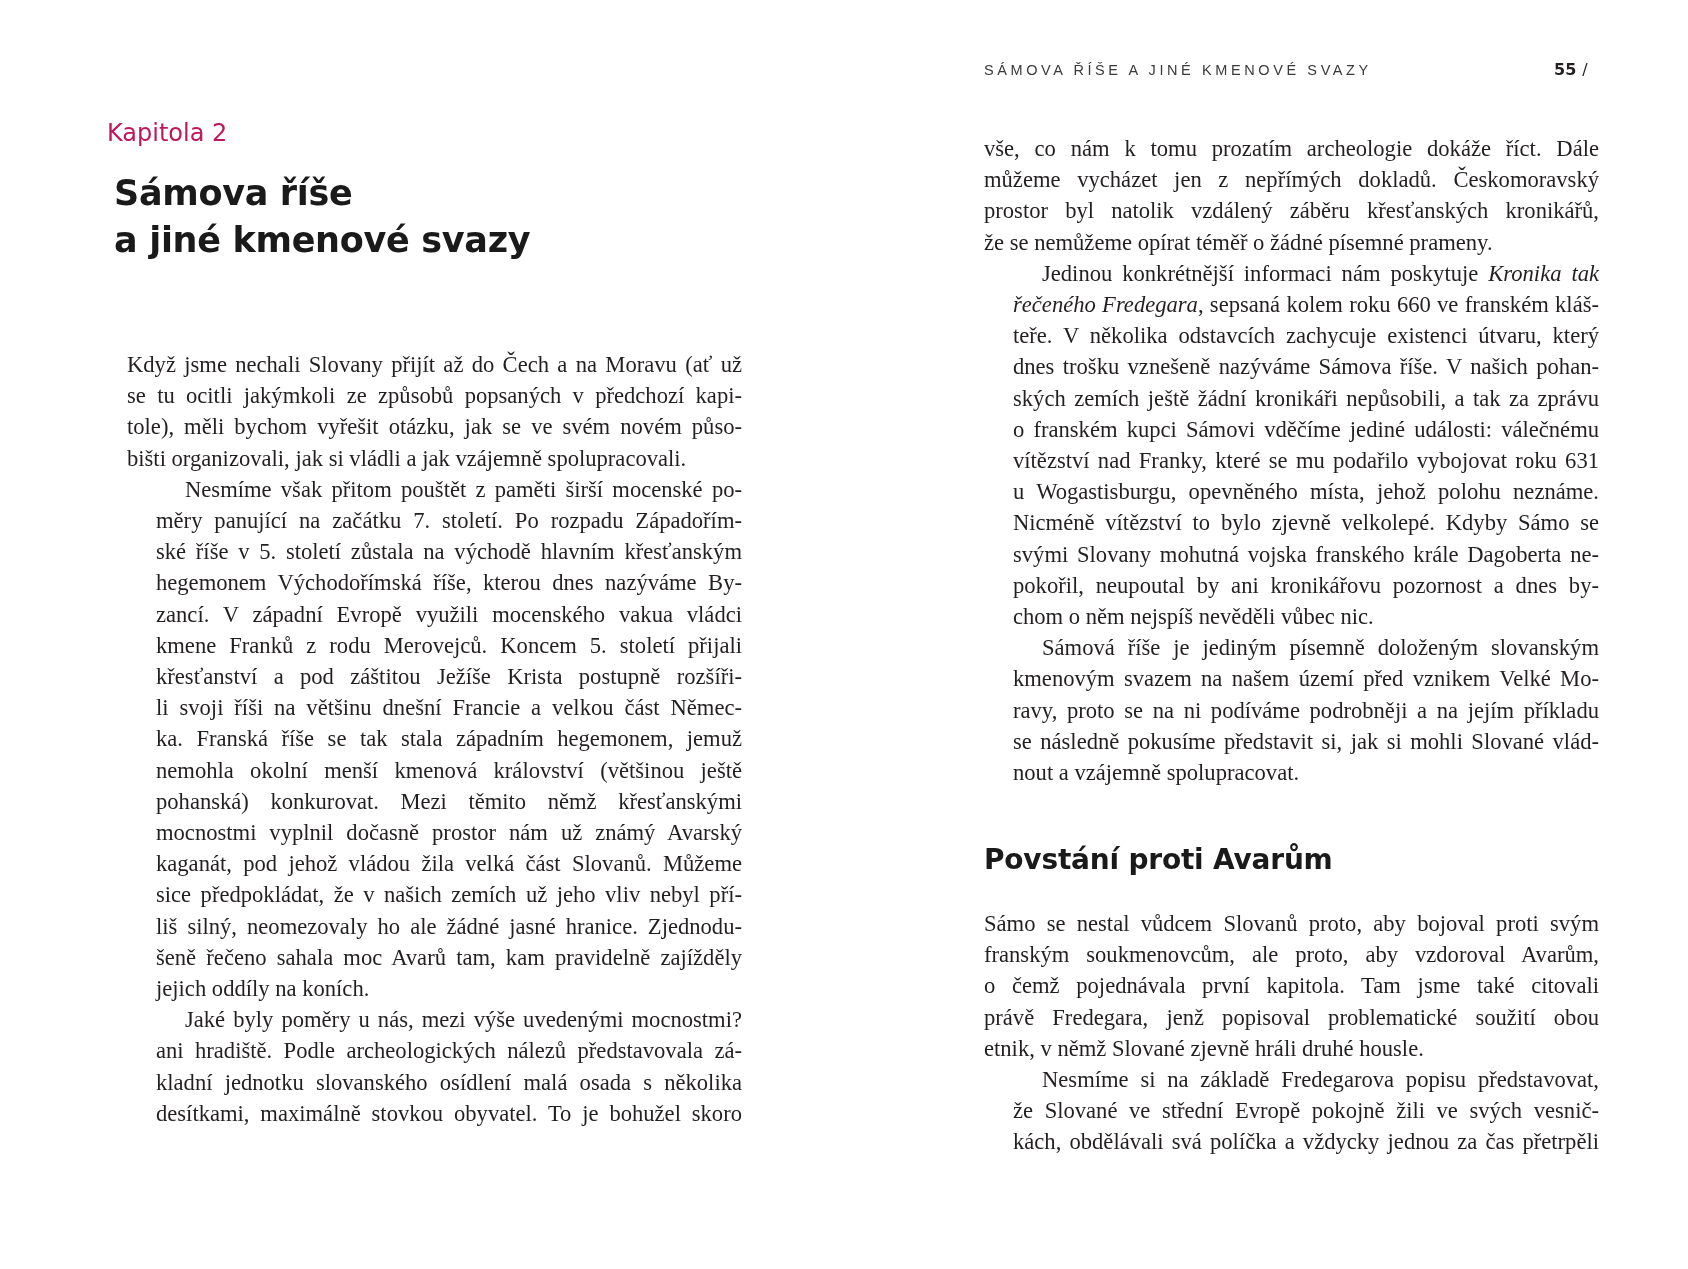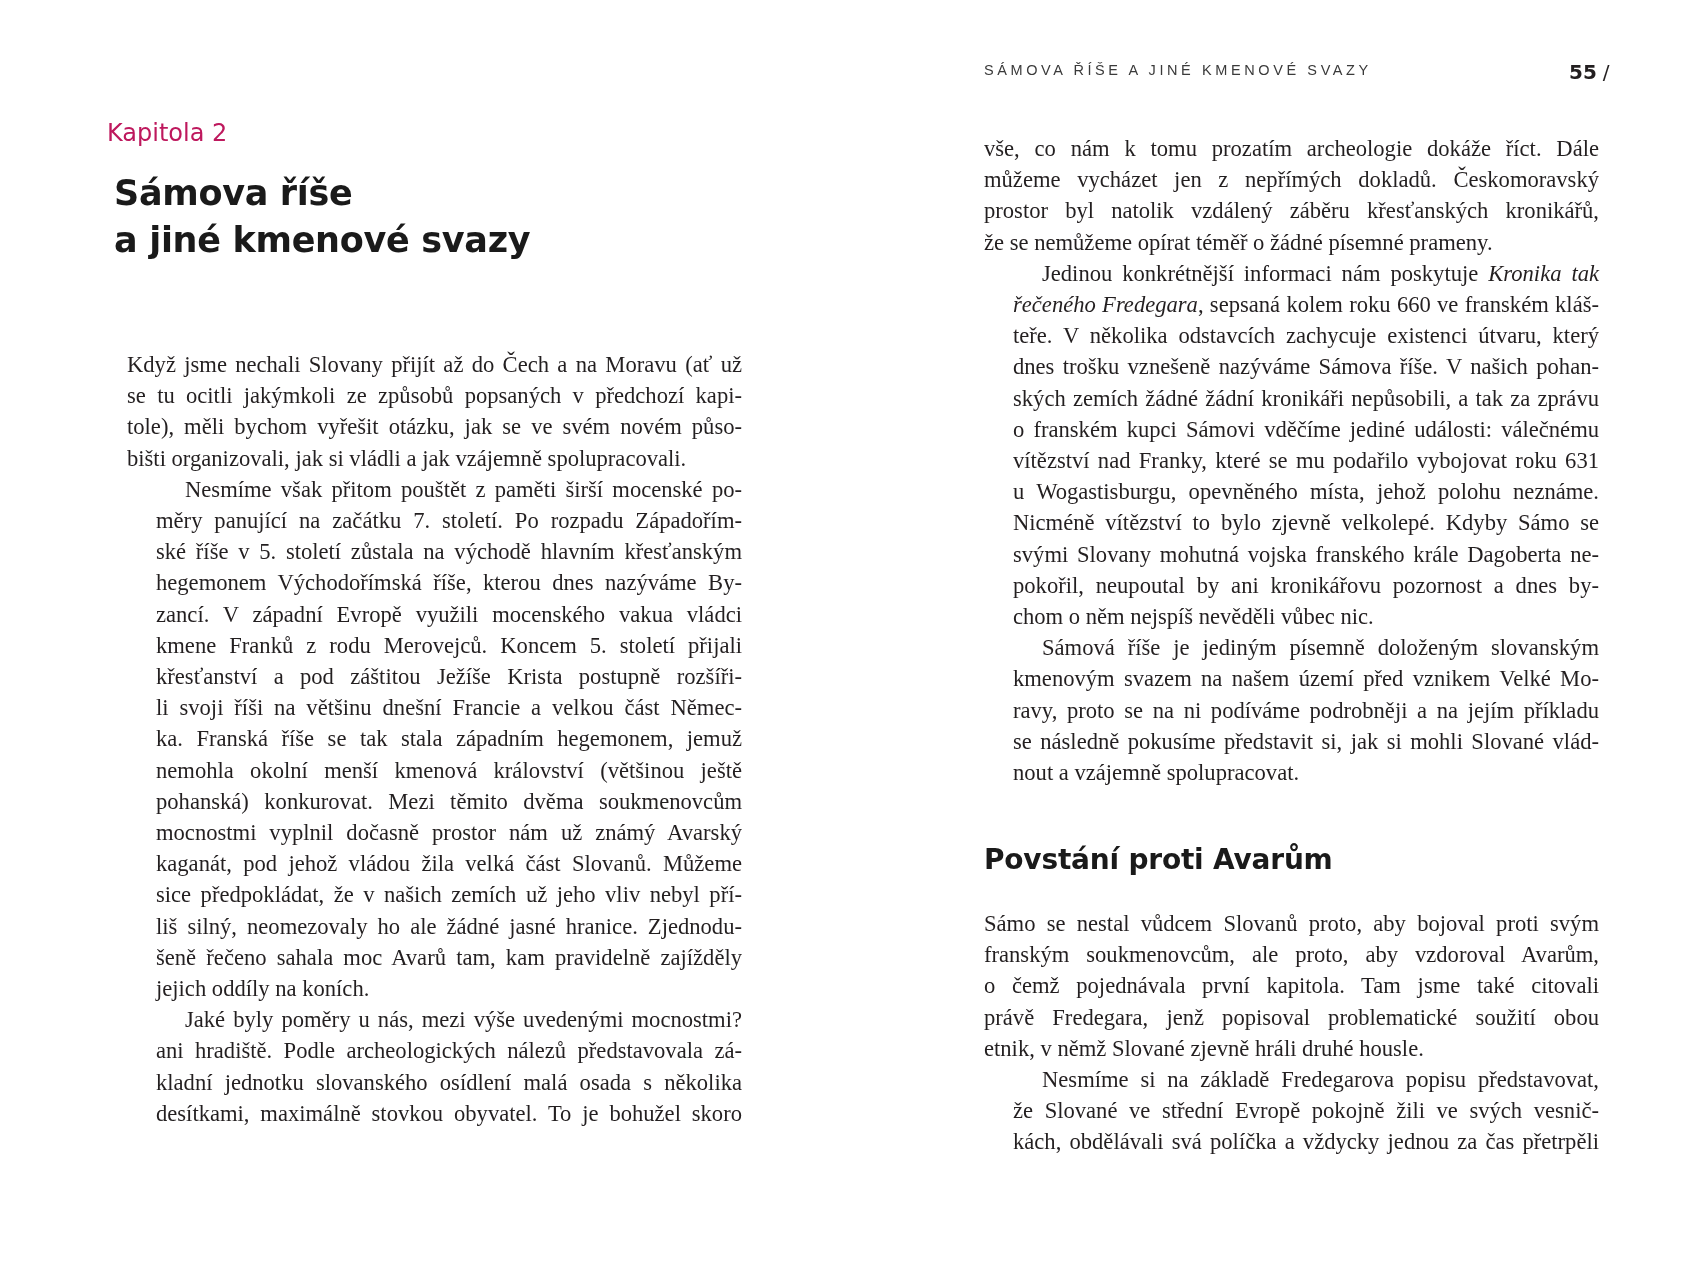--- a/index.html
+++ b/index.html
@@ -8,23 +8,22 @@
   .page-left { left: 0; width: 844px; }
   .page-right { left: 844px; width: 844px; }
 
   .running-head {
     position: absolute; top: 62px; left: 140px;
     font-family: "Liberation Sans", sans-serif; font-size: 14.5px;
     letter-spacing: 3.6px; color: #3a3a3a; white-space: nowrap;
   }
   .page-number {
     position: absolute; top: 60px; left: 710px;
-    font-family: "DejaVu Sans", sans-serif; font-size: 20px; font-weight: bold; color: #231f20;
+    font-family: "DejaVu Sans", sans-serif; font-size: 16px; font-weight: bold; color: #231f20;
     white-space: nowrap;
-    margin-left: 15px;
   }
   .page-number .slash { font-weight: normal; margin-left: 6px; }
 
   .chapter-label {
     position: absolute; top: 119px; left: 107px;
     font-family: "DejaVu Sans", sans-serif; font-size: 24px; font-weight: normal; color: #be185d;
   }
   .chapter-title {
     position: absolute; top: 162px; left: 106px; margin: 8px;
     font-family: "DejaVu Sans", sans-serif; font-size: 35px; font-weight: bold; line-height: 47px;
@@ -73,21 +72,21 @@
       <span class="line" style="padding-left:29px">Nesmíme však přitom pouštět z paměti širší mocenské po-</span>
       <span class="line">měry panující na začátku 7. století. Po rozpadu Západořím-</span>
       <span class="line">ské říše v 5. století zůstala na východě hlavním křesťanským</span>
       <span class="line">hegemonem Východořímská říše, kterou dnes nazýváme By-</span>
       <span class="line">zancí. V západní Evropě využili mocenského vakua vládci</span>
       <span class="line">kmene Franků z rodu Merovejců. Koncem 5. století přijali</span>
       <span class="line">křesťanství a pod záštitou Ježíše Krista postupně rozšíři-</span>
       <span class="line">li svoji říši na většinu dnešní Francie a velkou část Němec-</span>
       <span class="line">ka. Franská říše se tak stala západním hegemonem, jemuž</span>
       <span class="line">nemohla okolní menší kmenová království (většinou ještě</span>
-      <span class="line">pohanská) konkurovat. Mezi těmito dvěma soukmenovcům</span>
+      <span class="line">pohanská) konkurovat. Mezi těmito němž křesťanskými</span>
       <span class="line">mocnostmi vyplnil dočasně prostor nám už známý Avarský</span>
       <span class="line">kaganát, pod jehož vládou žila velká část Slovanů. Můžeme</span>
       <span class="line">sice předpokládat, že v našich zemích už jeho vliv nebyl pří-</span>
       <span class="line">liš silný, neomezovaly ho ale žádné jasné hranice. Zjednodu-</span>
       <span class="line">šeně řečeno sahala moc Avarů tam, kam pravidelně zajížděly</span>
       <span class="line last">jejich oddíly na koních.</span>
     </p>
     <p>
       <span class="line" style="padding-left:29px">Jaké byly poměry u nás, mezi výše uvedenými mocnostmi?</span>
       <span class="line">ani hradiště. Podle archeologických nálezů představovala zá-</span>
@@ -108,21 +107,21 @@
       <span class="line">vše, co nám k tomu prozatím archeologie dokáže říct. Dále</span>
       <span class="line">můžeme vycházet jen z nepřímých dokladů. Českomoravský</span>
       <span class="line">prostor byl natolik vzdálený záběru křesťanských kronikářů,</span>
       <span class="line last">že se nemůžeme opírat téměř o žádné písemné prameny.</span>
     </p>
     <p>
       <span class="line" style="padding-left:29px"><span>Jedinou konkrétnější informaci nám poskytuje </span><em>Kronika tak</em></span>
       <span class="line"><em>řečeného Fredegara</em><span>, sepsaná kolem roku 660 ve franském kláš-</span></span>
       <span class="line">teře. V několika odstavcích zachycuje existenci útvaru, který</span>
       <span class="line">dnes trošku vznešeně nazýváme Sámova říše. V našich pohan-</span>
-      <span class="line">ských zemích žádné žádní kronikáři nepůsobili, a tak za zprávu</span>
+      <span class="line">ských zemích ještě žádní kronikáři nepůsobili, a tak za zprávu</span>
       <span class="line">o franském kupci Sámovi vděčíme jediné události: válečnému</span>
       <span class="line">vítězství nad Franky, které se mu podařilo vybojovat roku 631</span>
       <span class="line">u Wogastisburgu, opevněného místa, jehož polohu neznáme.</span>
       <span class="line">Nicméně vítězství to bylo zjevně velkolepé. Kdyby Sámo se</span>
       <span class="line">svými Slovany mohutná vojska franského krále Dagoberta ne-</span>
       <span class="line">pokořil, neupoutal by ani kronikářovu pozornost a dnes by-</span>
       <span class="line last">chom o něm nejspíš nevěděli vůbec nic.</span>
     </p>
     <p>
       <span class="line" style="padding-left:29px">Sámová říše je jediným písemně doloženým slovanským</span>

